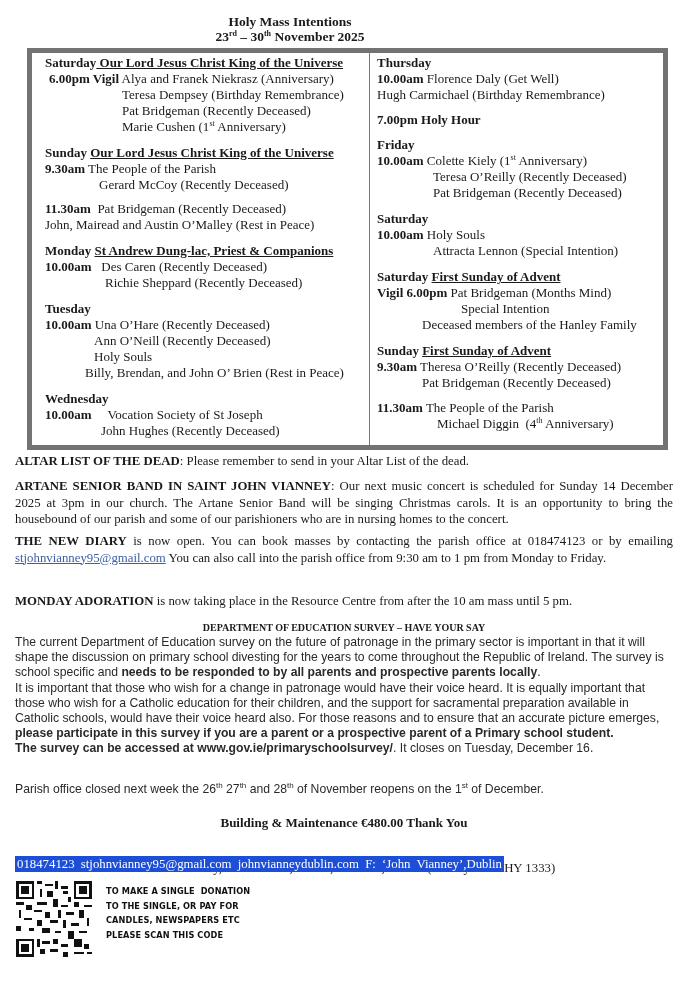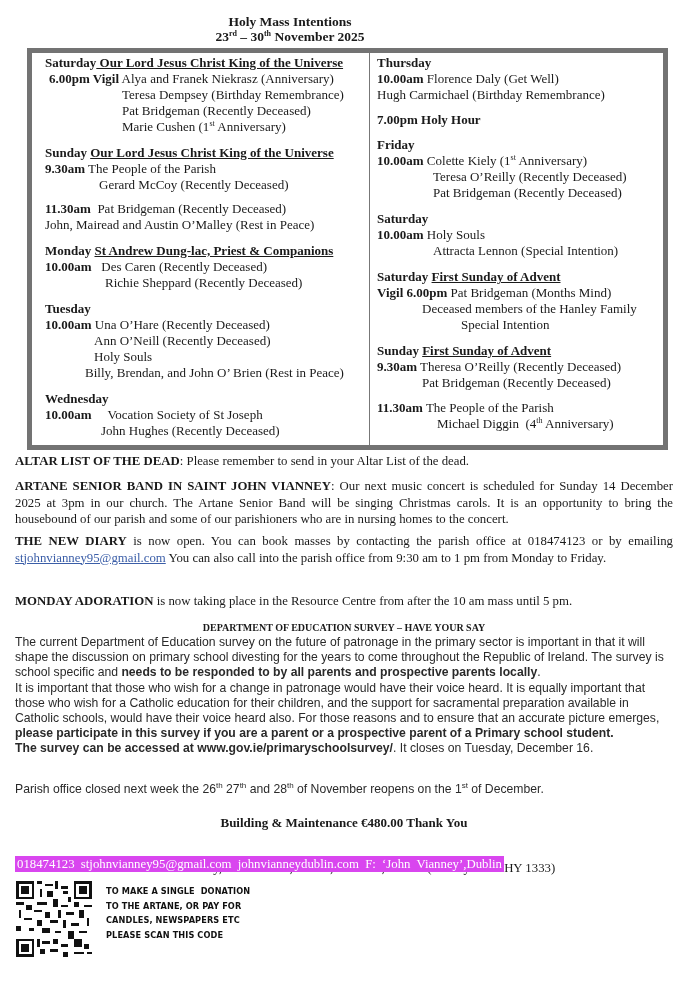--- a/index.html
+++ b/index.html
@@ -30,21 +30,21 @@
   .ind5 { padding-left: 49px; }
   .ind6 { padding-left: 56px; }
   .ind7 { padding-left: 84px; }
   .ind8 { padding-left: 45px; }
   .ind11 { padding-left: 60px; }
   .sec { position: absolute; left: 15px; width: 658px; font-size: 12.8px; line-height: 16.5px; text-align: justify; }
   .sans { font-family: "Liberation Sans", sans-serif; font-size: 12.2px; line-height: 15.2px; color: #2a2a2a; text-align: left; }
   .center-b { text-align: center; font-weight: bold; }
   a.link { color: #3b5ea8; text-decoration: underline; }
   .blackbar {
-    position: absolute; left: 15px; top: 856px; background: #d946ef; color: #fff;
+    position: absolute; left: 15px; top: 856px; background: #1d4ed8; color: #fff;
     font-size: 12.8px; line-height: 16px; padding: 0 2px; white-space: nowrap;
     word-spacing: 3px;
   }
   .qr { position: absolute; left: 15px; top: 881px; width: 78px; height: 76px; }
   .qrtext {
     position: absolute; left: 106px; top: 884px; font-family: "DejaVu Sans", sans-serif;
     font-weight: bold; font-size: 8.2px; line-height: 14.5px; color: #111; letter-spacing: 0.1px;
   }
 </style>
 </head>
@@ -108,22 +108,22 @@
       <div class="line ind6">Pat Bridgeman (Recently Deceased)</div>
     </div>
     <div class="block">
       <div class="line b">Saturday</div>
       <div class="line"><span class="b">10.00am</span><span> Holy Souls</span></div>
       <div class="line ind6">Attracta Lennon (Special Intention)</div>
     </div>
     <div class="block">
       <div class="line"><span class="b">Saturday </span><span class="b u">First Sunday of Advent</span></div>
       <div class="line"><span class="b">Vigil 6.00pm</span><span> Pat Bridgeman (Months Mind)</span></div>
+      <div class="line ind7">Special Intention</div>
       <div class="line ind8">Deceased members of the Hanley Family</div>
-      <div class="line ind7">Special Intention</div>
     </div>
     <div class="block" style="margin-bottom:9px">
       <div class="line"><span class="b">Sunday </span><span class="b u">First Sunday of Advent</span></div>
       <div class="line"><span class="b">9.30am</span><span> Theresa O’Reilly (Recently Deceased)</span></div>
       <div class="line ind8">Pat Bridgeman (Recently Deceased)</div>
     </div>
     <div class="block">
       <div class="line"><span class="b">11.30am</span><span> The People of the Parish</span></div>
       <div class="line ind11" style="white-space:pre"><span>Michael Diggin  (4</span><sup>th</sup><span> Anniversary)</span></div>
     </div>
@@ -218,16 +218,16 @@
       <rect x="9" y="26" width="2" height="2"></rect>
     <rect x="13" y="26" width="3" height="1"></rect>
       <rect x="18" y="27" width="2" height="2"></rect>
       <rect x="22" y="27" width="4" height="1"></rect>
       <rect x="27" y="27" width="2" height="1"></rect>
   </g>
 </svg>
 
 <div class="qrtext">
   <div style="white-space:pre">TO MAKE A SINGLE  DONATION</div>
-  <div>TO THE ARTANE, OR PAY FOR</div>
+  <div>TO THE SINGLE, OR PAY FOR</div>
   <div>CANDLES, NEWSPAPERS ETC</div>
   <div>PLEASE SCAN THIS CODE</div>
 </div>
 
 </body></html>

